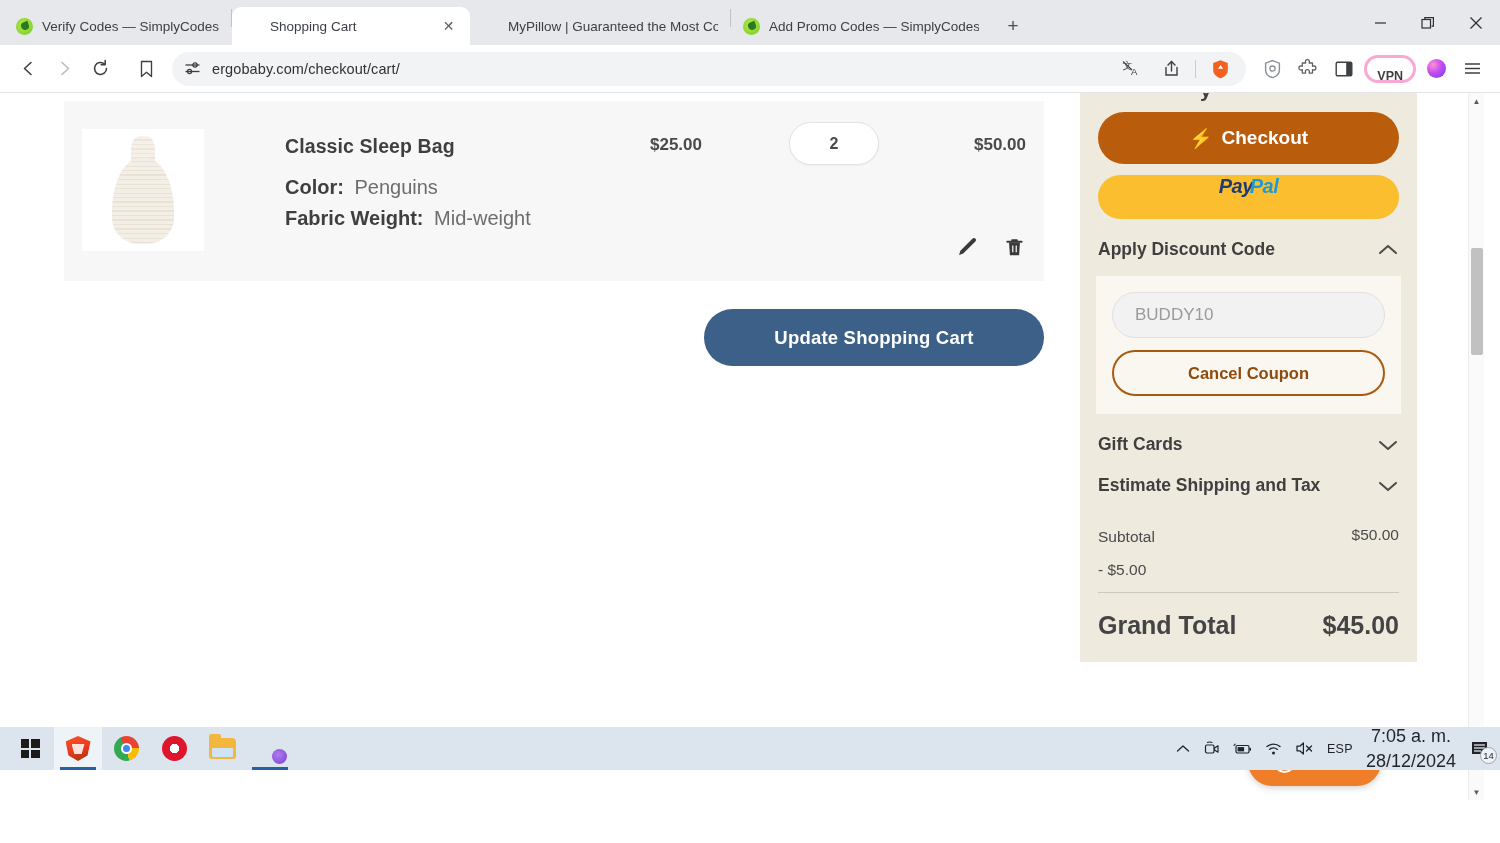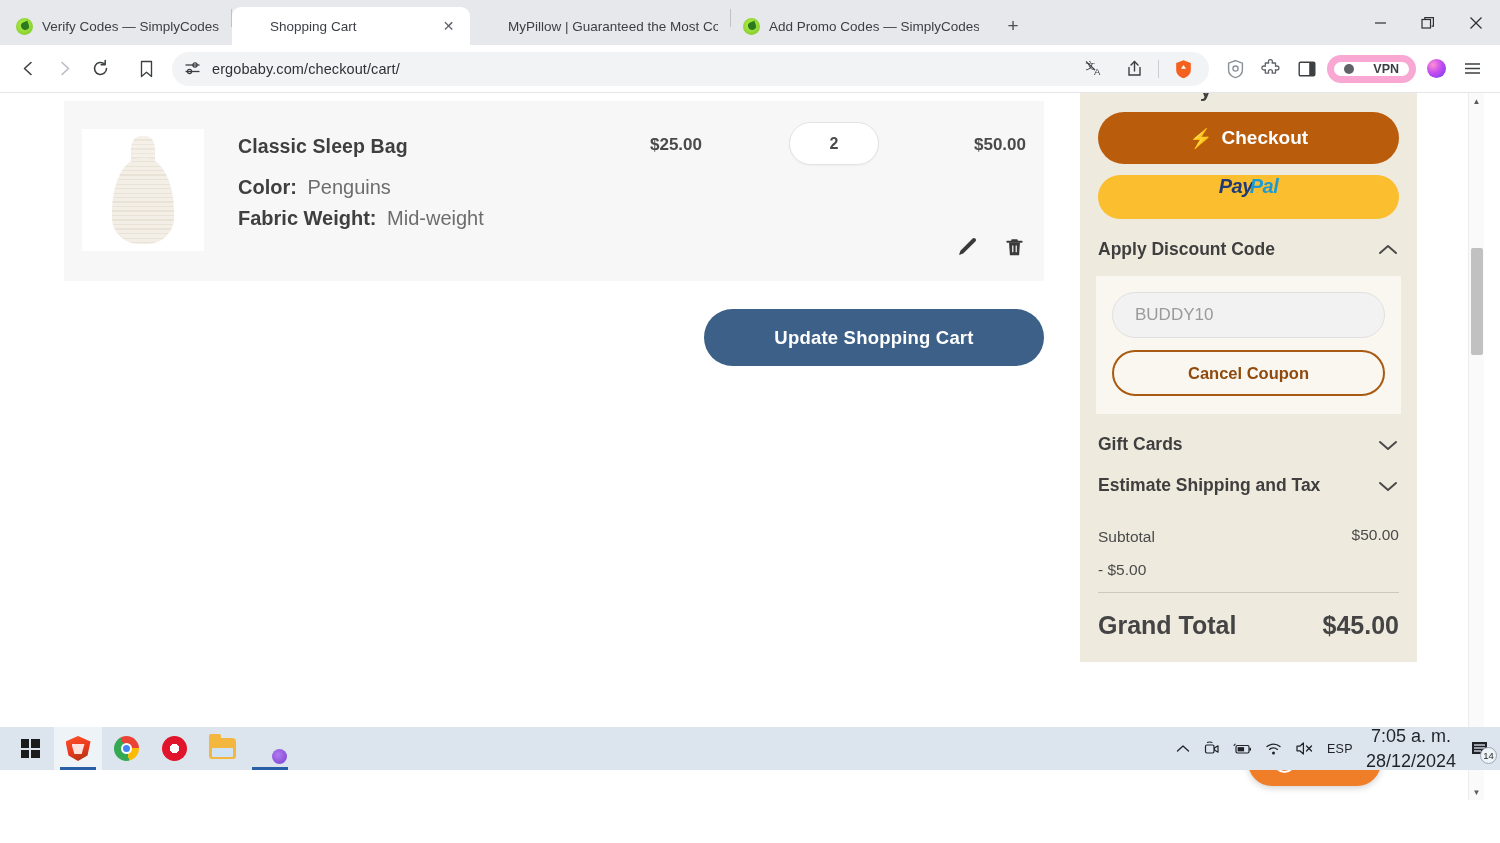--- a/index.html
+++ b/index.html
@@ -93,44 +93,44 @@
   .navicon.dim { color: #b9bcc1; }
   .omnibox {
     flex: 1; height: 34px; background: #f1f3f4;
     border-radius: 17px; display: flex; align-items: center;
     margin: 0 6px; padding: 0 10px; gap: 10px;
   }
   .url { flex: 1; font-size: 14.5px; color: #2f3134; letter-spacing: .1px; }
   .omni-right { display: flex; align-items: center; gap: 8px; }
   .vsep { width: 1px; height: 18px; background: #c9ccd1; }
   .vpn-pill {
-    height: 28px; border: 7px solid #f9a8d4; border-radius: 14px;
-    display: flex; align-items: center; gap: 19px; padding: 0 10px;
-    font-size: 12.5px; color: #3c4043; font-weight: 600;
+    height: 28px; border: 3px solid #f9a8d4; border-radius: 14px;
+    display: flex; align-items: center; gap: 11px; padding: 0 10px;
+    font-size: 12.5px; color: #3c4043; font-weight: 600; flex-direction: column;
   }
   .vpn-dot { width: 10px; height: 10px; border-radius: 50%; background: #5f6368; }
   .leo-orb {
     width: 19px; height: 19px; border-radius: 50%;
     background: radial-gradient(circle at 32% 30%, #ff8fd0 0%, #c44df0 45%, #6b3ef0 100%);
   }
 
   
   .viewport {
     position: absolute; top: 93px; left: 0;
     width: 1500px; height: 707px; background: #fff;
     overflow: hidden;
   }
 
   .page { position: relative; width: 1484px; height: 707px; }
 
   
   .cart-area { position: absolute; left: 64px; top: 8px; width: 980px; }
   .cart-row {
     background: #f7f7f7; display: flex; align-items: flex-start;
-    padding: 28px 20px 28px 18px; position: relative; height: 180px;
+    padding: 28px 20px 28px 18px; position: relative; height: 180px; gap: 47px;
   }
   .thumb {
     width: 122px; height: 122px; background: #fff;
     flex: 0 0 122px; display: flex; align-items: center;
     justify-content: center; overflow: hidden;
   }
   .bagimg { width: 62px; height: 108px; position: relative; }
   .bag-body {
     position: absolute; bottom: 0; left: 0; width: 62px; height: 86px;
     background:

